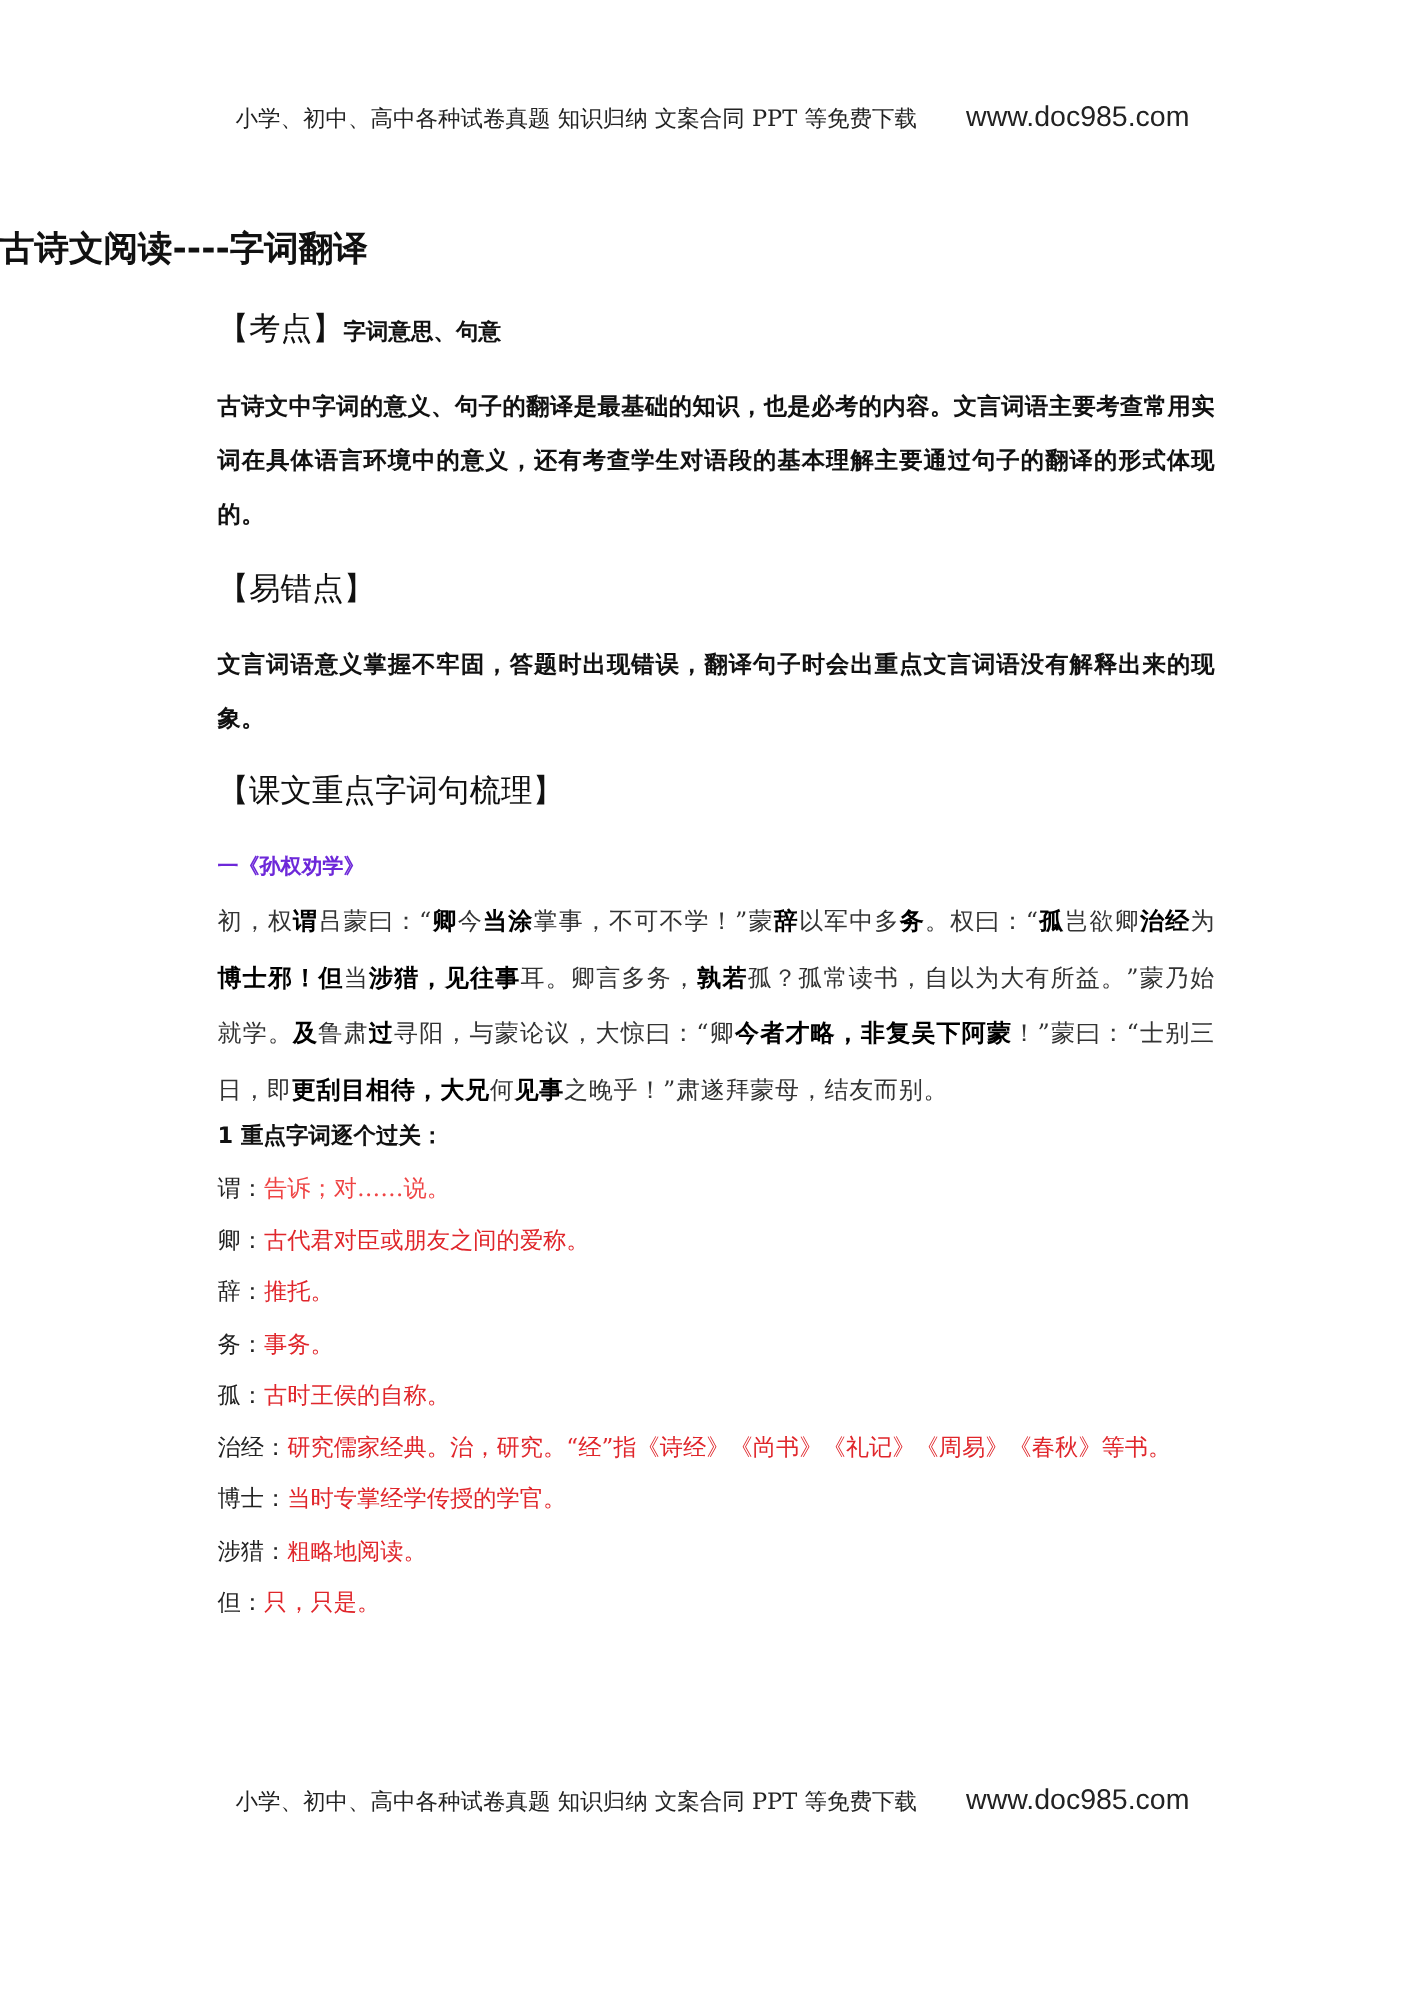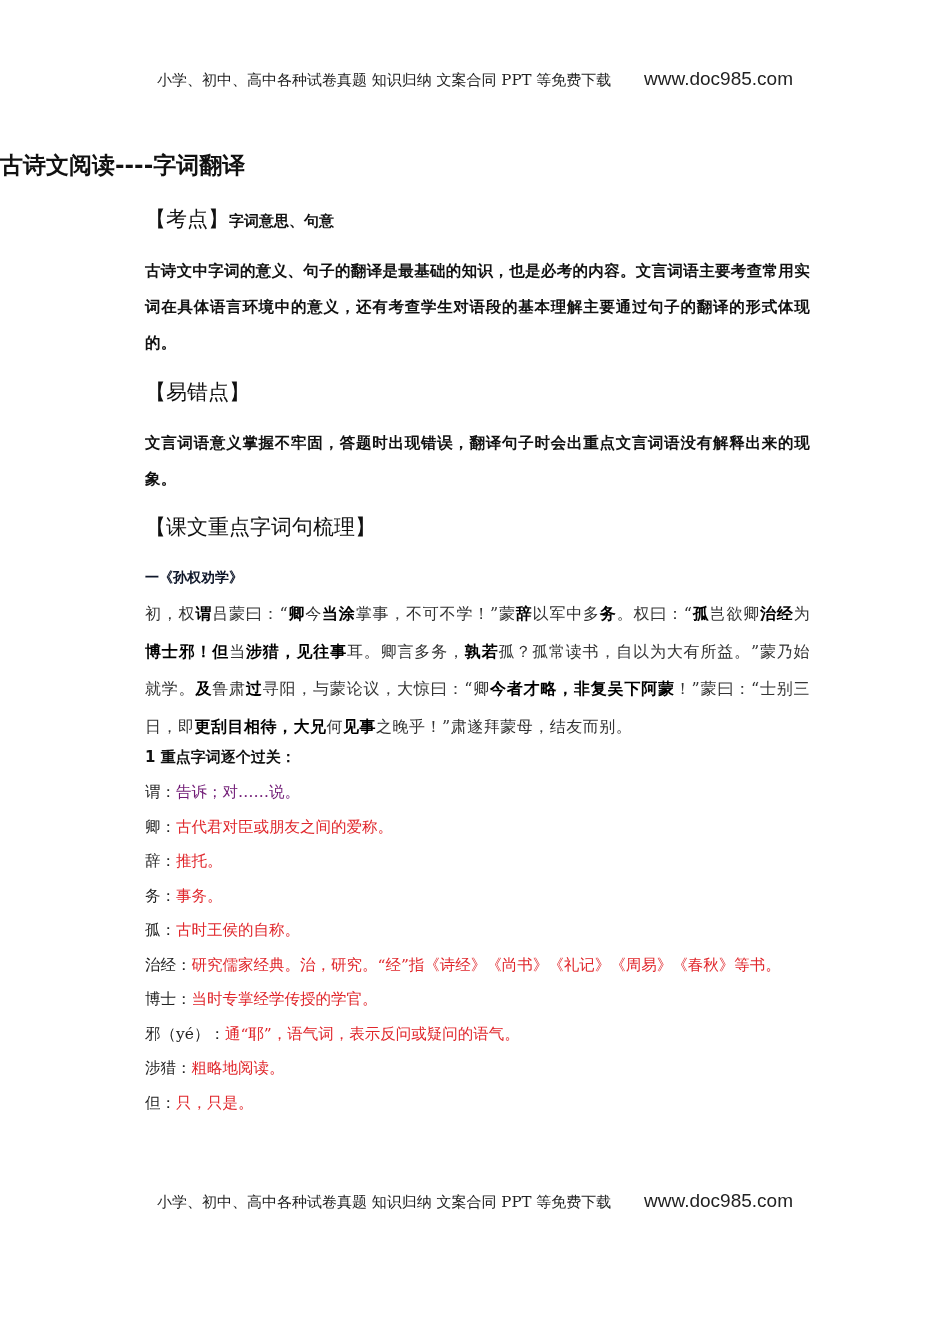--- a/index.html
+++ b/index.html
@@ -21,21 +21,21 @@
   .content { position: absolute; left: 145px; width: 665px; }
   .section-h {
     font-family: "DejaVu Sans", "Liberation Sans", sans-serif; font-size: 21px; color: #111; white-space: nowrap;
   }
   .section-h .sub { font-size: 15px; font-weight: bold; }
   .para {
     font-family: "DejaVu Sans", "Liberation Sans", sans-serif; font-weight: bold;
     font-size: 15.5px; line-height: 36px; color: #111; text-align: justify; letter-spacing: 0.3px;
   }
   .lesson-title {
-    font-family: "DejaVu Sans", "Liberation Sans", sans-serif; font-weight: bold; font-size: 14px; color: #0f172a;
+    font-family: "DejaVu Sans", "Liberation Sans", sans-serif; font-weight: bold; font-size: 14px; color: #6d28d9;
   }
   .passage {
     font-size: 16px; line-height: 37.5px; color: #333; text-align: justify; letter-spacing: 0.5px;
   }
   .passage b { color: #000; font-family: "DejaVu Sans", "Liberation Sans", sans-serif; }
   .vocab-title { font-size: 15px; font-weight: bold; color: #111; font-family: "DejaVu Sans", sans-serif; }
   .vocab-item { font-size: 15.5px; line-height: 34.5px; color: #333; }
   .vocab-item .term { color: #222; }
   .vocab-item .def { color: #e0262b; }
 </style>
@@ -63,28 +63,27 @@
 
 <div class="content section-h" style="top:513px;">【课文重点字词句梳理】</div>
 
 <div class="content lesson-title" style="top:569px;">一《孙权劝学》</div>
 
 <div class="content passage" id="passage" style="top:595px;"><span>初，权</span><b>谓</b><span>吕蒙曰：“</span><b>卿</b><span>今</span><b>当涂</b><span>掌事，不可不学！”蒙</span><b>辞</b><span>以军中多</span><b>务</b><span>。权曰：“</span><b>孤</b><span>岂欲卿</span><b>治经</b><span>为</span><b>博士邪！但</b><span>当</span><b>涉猎，见往事</b><span>耳。卿言多务，</span><b>孰若</b><span>孤？孤常读书，自以为大有所益。”蒙乃始就学。</span><b>及</b><span>鲁肃</span><b>过</b><span>寻阳，与蒙论议，大惊曰：“卿</span><b>今者才略，非复吴下阿蒙</b><span>！”蒙曰：“士别三日，即</span><b>更刮目相待，大兄</b><span>何</span><b>见事</b><span>之晚乎！”肃遂拜蒙母，结友而别。</span></div>
 
 <div class="content vocab-title" style="top:748px;">1 重点字词逐个过关：</div>
 
 <div class="content" id="vocab-list" style="top:775px;">
-    <div class="vocab-item"><span class="term">谓：</span><span class="def" style="color: #701a75;">告诉；对……说。</span></div>
+    <div class="vocab-item"><span class="term">谓：</span><span class="def" style="color: #ef4444;">告诉；对……说。</span></div>
     <div class="vocab-item"><span class="term">卿：</span><span class="def" style="color: rgb(224, 38, 43);">古代君对臣或朋友之间的爱称。</span></div>
     <div class="vocab-item"><span class="term">辞：</span><span class="def" style="color: rgb(224, 38, 43);">推托。</span></div>
     <div class="vocab-item"><span class="term">务：</span><span class="def" style="color: rgb(224, 38, 43);">事务。</span></div>
     <div class="vocab-item"><span class="term">孤：</span><span class="def" style="color: rgb(224, 38, 43); margin-top: 26px;">古时王侯的自称。</span></div>
     <div class="vocab-item"><span class="term">治经：</span><span class="def" style="color: rgb(224, 38, 43);">研究儒家经典。治，研究。“经”指《诗经》《尚书》《礼记》《周易》《春秋》等书。</span></div>
     <div class="vocab-item"><span class="term">博士：</span><span class="def" style="color: rgb(224, 38, 43);">当时专掌经学传授的学官。</span></div>
-    <div class="vocab-item"><span class="term">邪（yé）：</span><span class="def" style="color: rgb(224, 38, 43);">通“耶”，语气词，表示反问或疑问的语气。</span></div>
     <div class="vocab-item"><span class="term">涉猎：</span><span class="def" style="color: rgb(224, 38, 43);">粗略地阅读。</span></div>
     <div class="vocab-item"><span class="term">但：</span><span class="def" style="color: rgb(224, 38, 43);">只，只是。</span></div>
   </div>
 
 <div class="page-footer">
   <span>小学、初中、高中各种试卷真题  知识归纳  文案合同  PPT 等免费下载</span>
   <span class="url">www.doc985.com</span>
 </div>
 
 </body></html>

